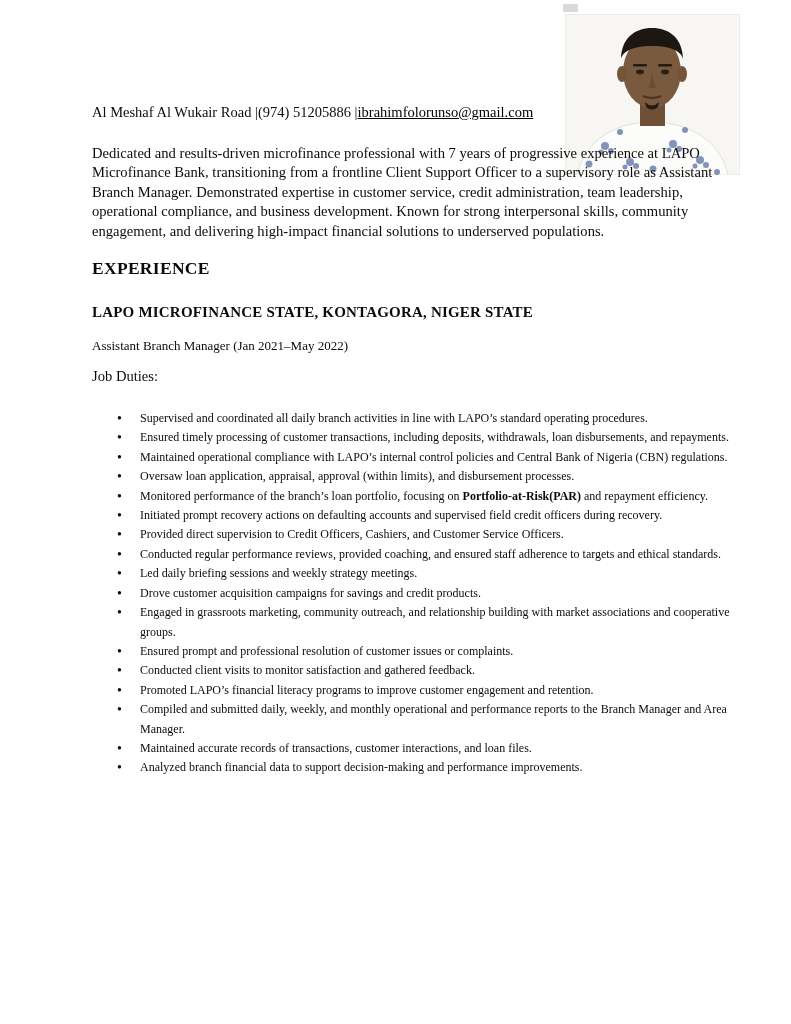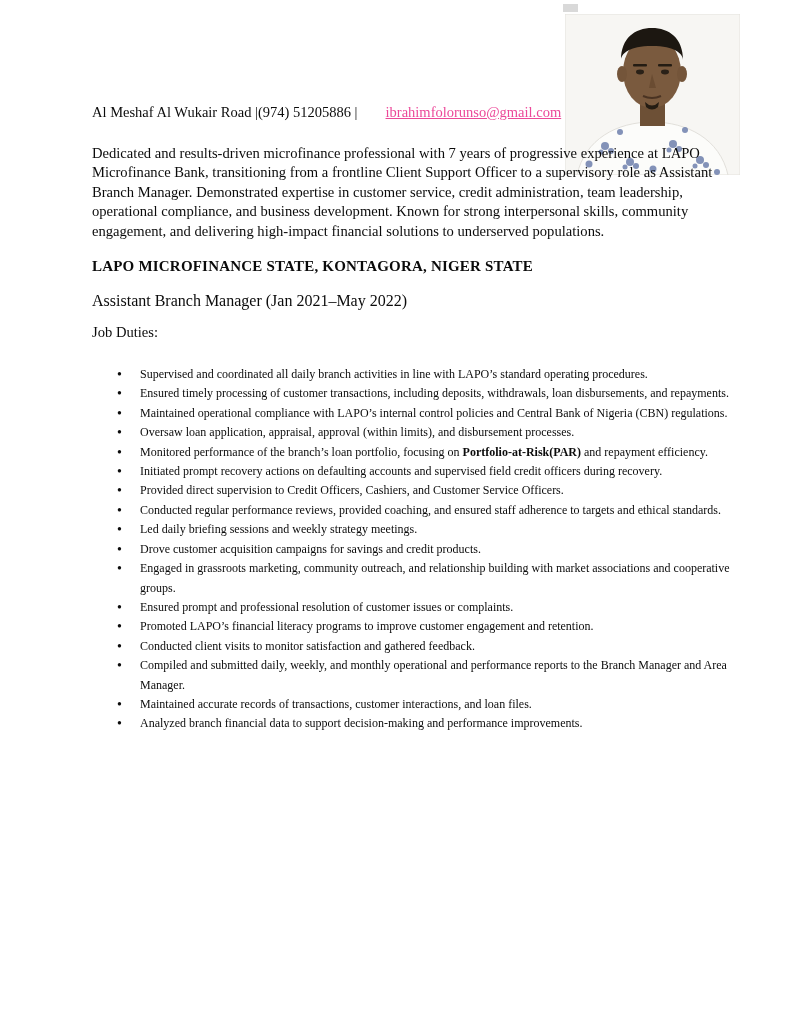--- a/index.html
+++ b/index.html
@@ -28,44 +28,43 @@
     letter-spacing: 0.5px;
     margin: 0 0 15px 0;
     line-height: 1.05;
   }
   .contact-line {
     font-size: 14.5px;
     margin: 0 0 23px 0;
     white-space: nowrap;
   }
   .contact-line a {
-    color: #ec4899;
+    color: #000000;
     text-decoration: underline;
-    padding-left: 28px;
   }
   .summary {
     font-size: 14.6px;
     line-height: 19.4px;
     margin: 0 0 17px 0;
     text-align: left;
   }
   .section-heading {
     font-size: 17.5px;
     font-weight: bold;
     letter-spacing: 0.3px;
     margin: 0 0 25px 0;
   }
   .employer-heading {
     font-size: 15px;
     font-weight: bold;
     letter-spacing: 0.2px;
     margin: 0 0 17px 0;
   }
   .role-title {
-    font-size: 16px;
+    font-size: 13px;
     margin: 0 0 14px 0;
   }
   .duties-label {
     font-size: 14.6px;
     margin: 12px 0 24px 0;
   }
   ul.duties {
     list-style: none;
     margin: 0;
     padding: 0 0 0 48px;
@@ -159,41 +158,42 @@
     </svg>
   </div>
 
   <div class="content">
 
 
     <p class="contact-line"><span>Al Meshaf Al Wukair Road |(974) 51205886 |</span><a href="#">ibrahimfolorunso@gmail.com</a></p>
 
     <p class="summary">Dedicated and results-driven microfinance professional with 7 years of progressive experience at LAPO Microfinance Bank, transitioning from a frontline Client Support Officer to a supervisory role as Assistant Branch Manager. Demonstrated expertise in customer service, credit administration, team leadership, operational compliance, and business development. Known for strong interpersonal skills, community engagement, and delivering high-impact financial solutions to underserved populations.</p>
 
+    <h2 class="section-heading">EXPERIENCE</h2>
 
     <h3 class="employer-heading">LAPO MICROFINANCE STATE, KONTAGORA, NIGER STATE</h3>
 
     <p class="role-title">Assistant Branch Manager (Jan 2021–May 2022)</p>
 
     <p class="duties-label">Job Duties:</p>
 
     <ul class="duties">
       <li>Supervised and coordinated all daily branch activities in line with LAPO’s standard operating procedures.</li>
       <li>Ensured timely processing of customer transactions, including deposits, withdrawals, loan disbursements, and repayments.</li>
       <li>Maintained operational compliance with LAPO’s internal control policies and Central Bank of Nigeria (CBN) regulations.</li>
       <li>Oversaw loan application, appraisal, approval (within limits), and disbursement processes.</li>
       <li><span>Monitored performance of the branch’s loan portfolio, focusing on </span><b>Portfolio-at-Risk(PAR)</b><span> and repayment efficiency.</span></li>
       <li>Initiated prompt recovery actions on defaulting accounts and supervised field credit officers during recovery.</li>
       <li>Provided direct supervision to Credit Officers, Cashiers, and Customer Service Officers.</li>
       <li>Conducted regular performance reviews, provided coaching, and ensured staff adherence to targets and ethical standards.</li>
       <li>Led daily briefing sessions and weekly strategy meetings.</li>
       <li>Drove customer acquisition campaigns for savings and credit products.</li>
       <li>Engaged in grassroots marketing, community outreach, and relationship building with market associations and cooperative groups.</li>
       <li>Ensured prompt and professional resolution of customer issues or complaints.</li>
+      <li>Conducted client visits to monitor satisfaction and gathered feedback.</li>
       <li>Promoted LAPO’s financial literacy programs to improve customer engagement and retention.</li>
-      <li>Conducted client visits to monitor satisfaction and gathered feedback.</li>
       <li>Compiled and submitted daily, weekly, and monthly operational and performance reports to the Branch Manager and Area Manager.</li>
       <li>Maintained accurate records of transactions, customer interactions, and loan files.</li>
       <li>Analyzed branch financial data to support decision-making and performance improvements.</li>
     </ul>
 
   </div>
 </div>
 
 </body></html>

